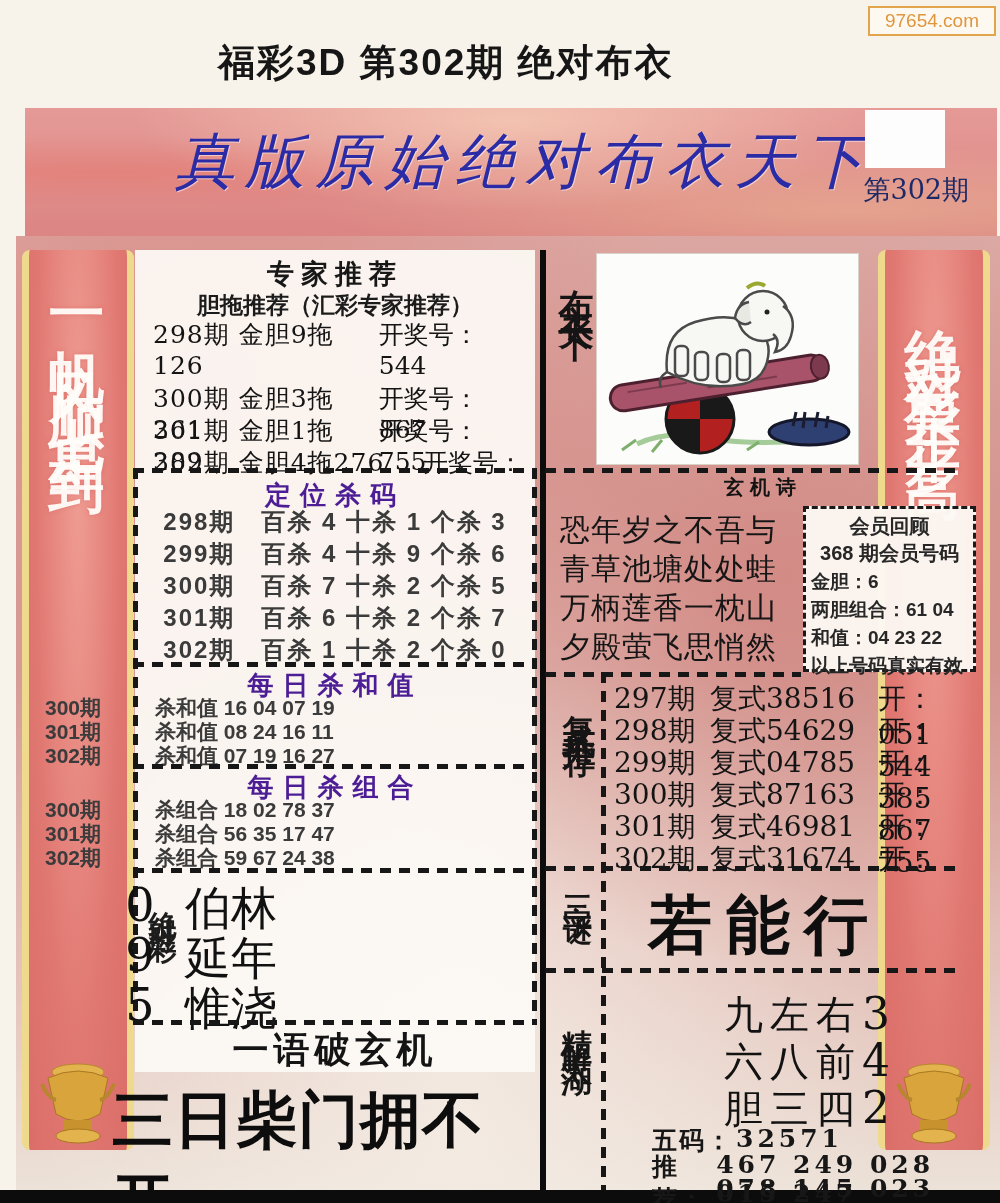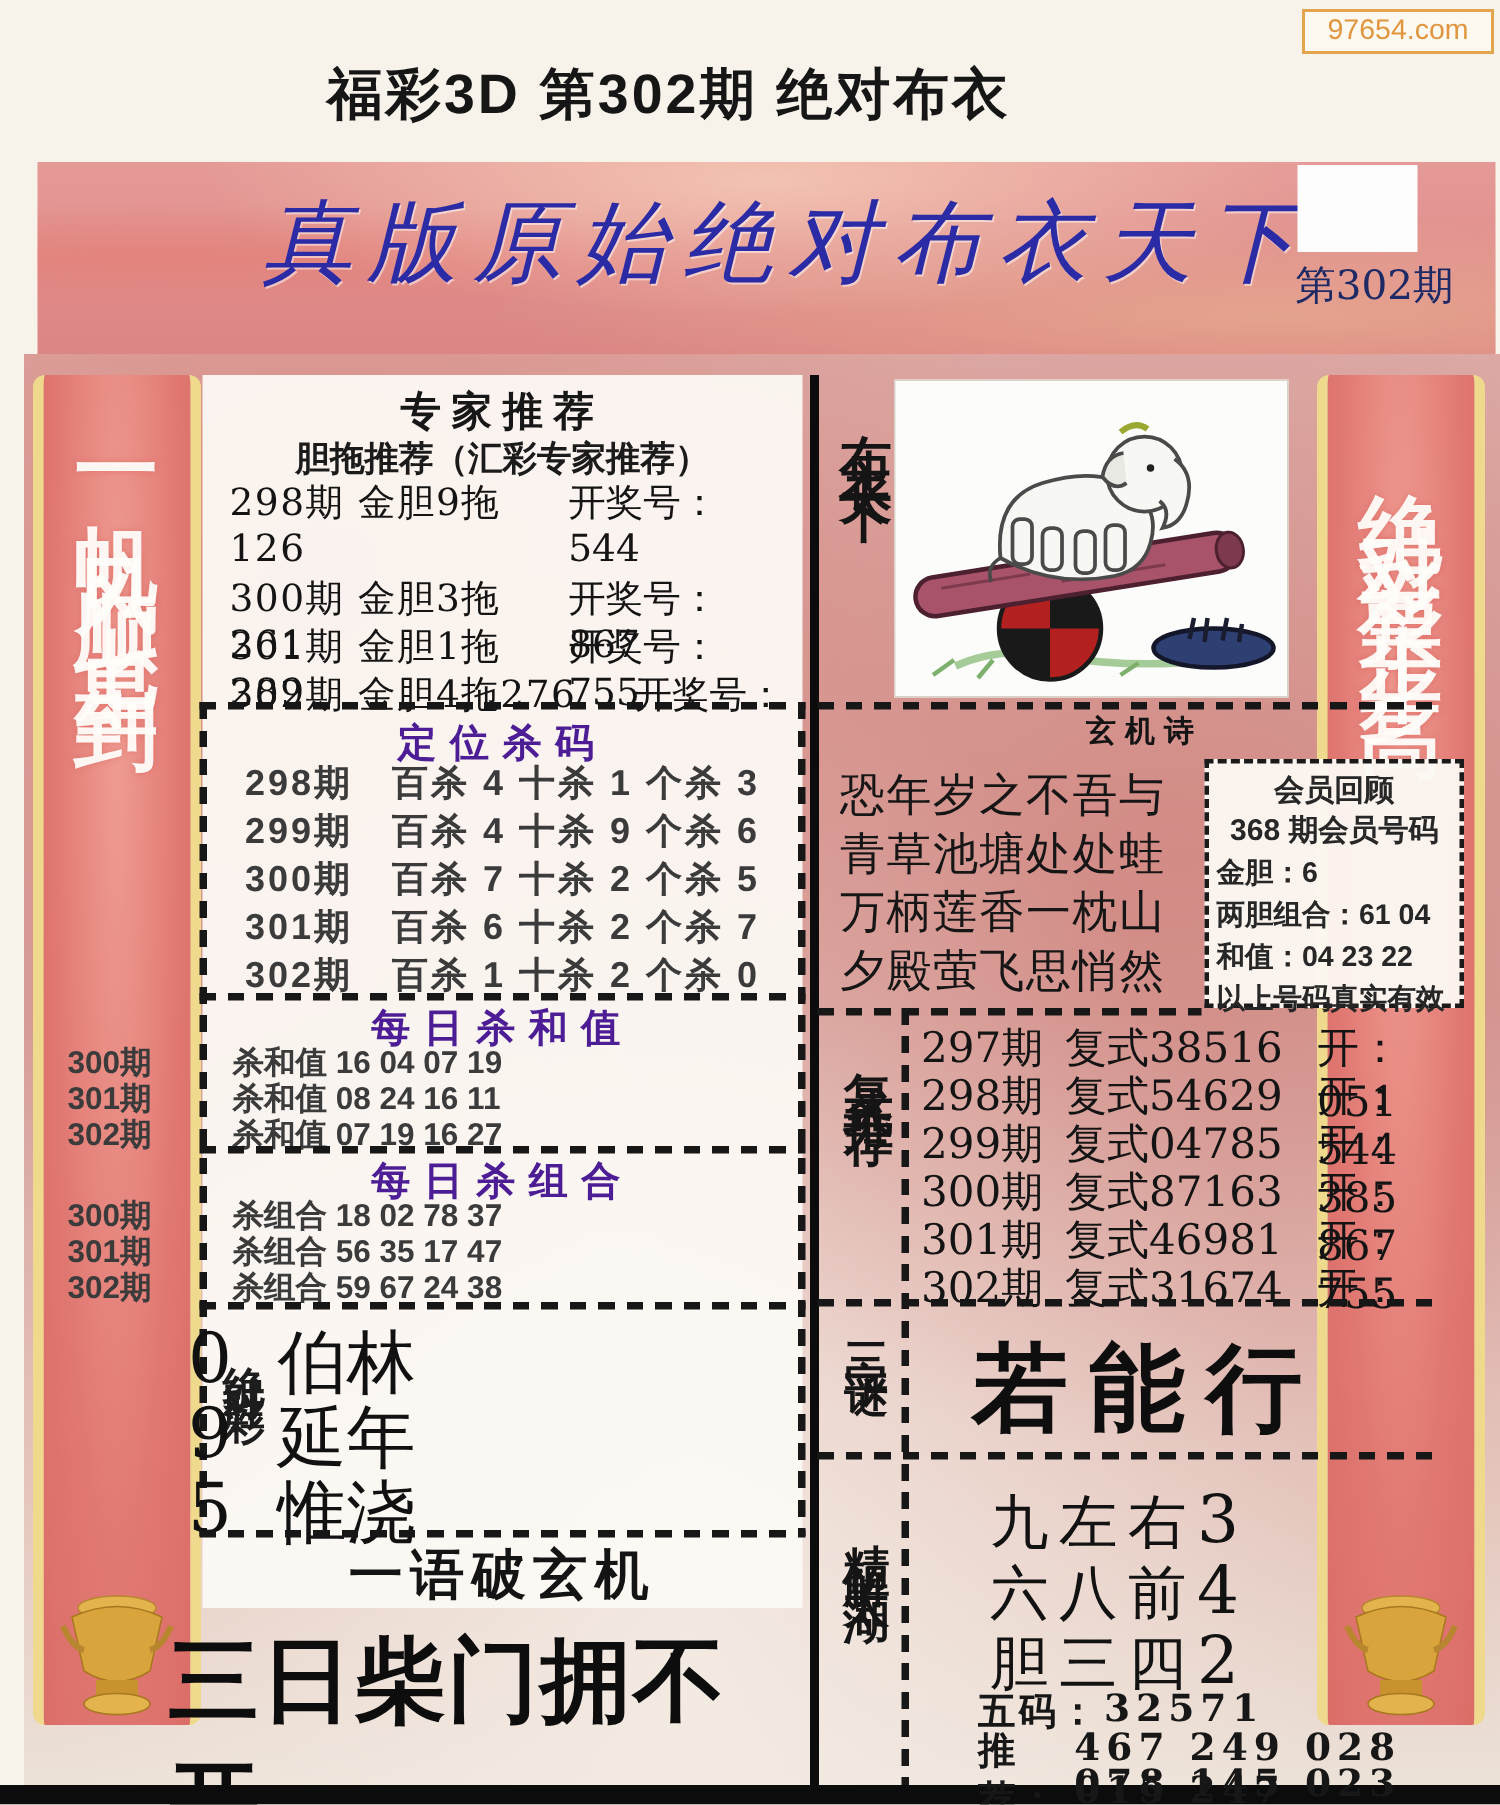--- a/index.html
+++ b/index.html
@@ -73,21 +73,21 @@
   .member-box { top:506px; left:803px; width:173px; height:166px; border:3px dashed #1a1a1a; background:rgba(252,249,243,.95);
     font-family:"Liberation Sans",sans-serif; font-weight:bold; color:#272727; padding:4px 5px; z-index:6; }
   .member-box .c { text-align:center; font-size:20px; }
   .member-box .l { font-size:19px; margin-top:2px; letter-spacing:0; }
   .fushi-label { top:688px; left:556px; writing-mode:vertical-rl; text-orientation:upright; font-size:33px; font-weight:bold; color:#151515; letter-spacing:10px; }
   .fu-row { left:614px; width:356px; display:flex; font-size:28px; color:#141414; }
   .fu-row .iss { width:96px; } .fu-row .pk { width:168px; } .fu-row .rs { flex:1; }
   .szm-label { top:872px; left:558px; writing-mode:vertical-rl; text-orientation:upright; font-size:29px; font-weight:bold; color:#151515; letter-spacing:10px; }
   .szm-text { top:882px; left:648px; font-size:64px; font-weight:600; color:#0e0e0e; letter-spacing:14px; }
   .taihu-label { top:1005px; left:556px; writing-mode:vertical-rl; text-orientation:upright; font-size:31px; font-weight:bold; color:#151515; letter-spacing:12px; }
-  .th-row { left:660px; width:230px; display:flex; justify-content:flex-start; font-size:39px; color:#121212; }
+  .th-row { left:660px; width:230px; display:flex; justify-content:flex-end; font-size:39px; color:#121212; }
   .th-row .clue { letter-spacing:7px; } .th-row .dig { font-size:44px; }
   .wm-row { left:652px; display:flex; font-size:25px; font-weight:bold; color:#171717; }
   .wm-row .lab { width:84px; letter-spacing:2px; }
   .wm-row .val { letter-spacing:4px; font-weight:600; }
 </style>
 </head>
 <body>
 
 <div class="abs watermark">97654.com</div>
 

